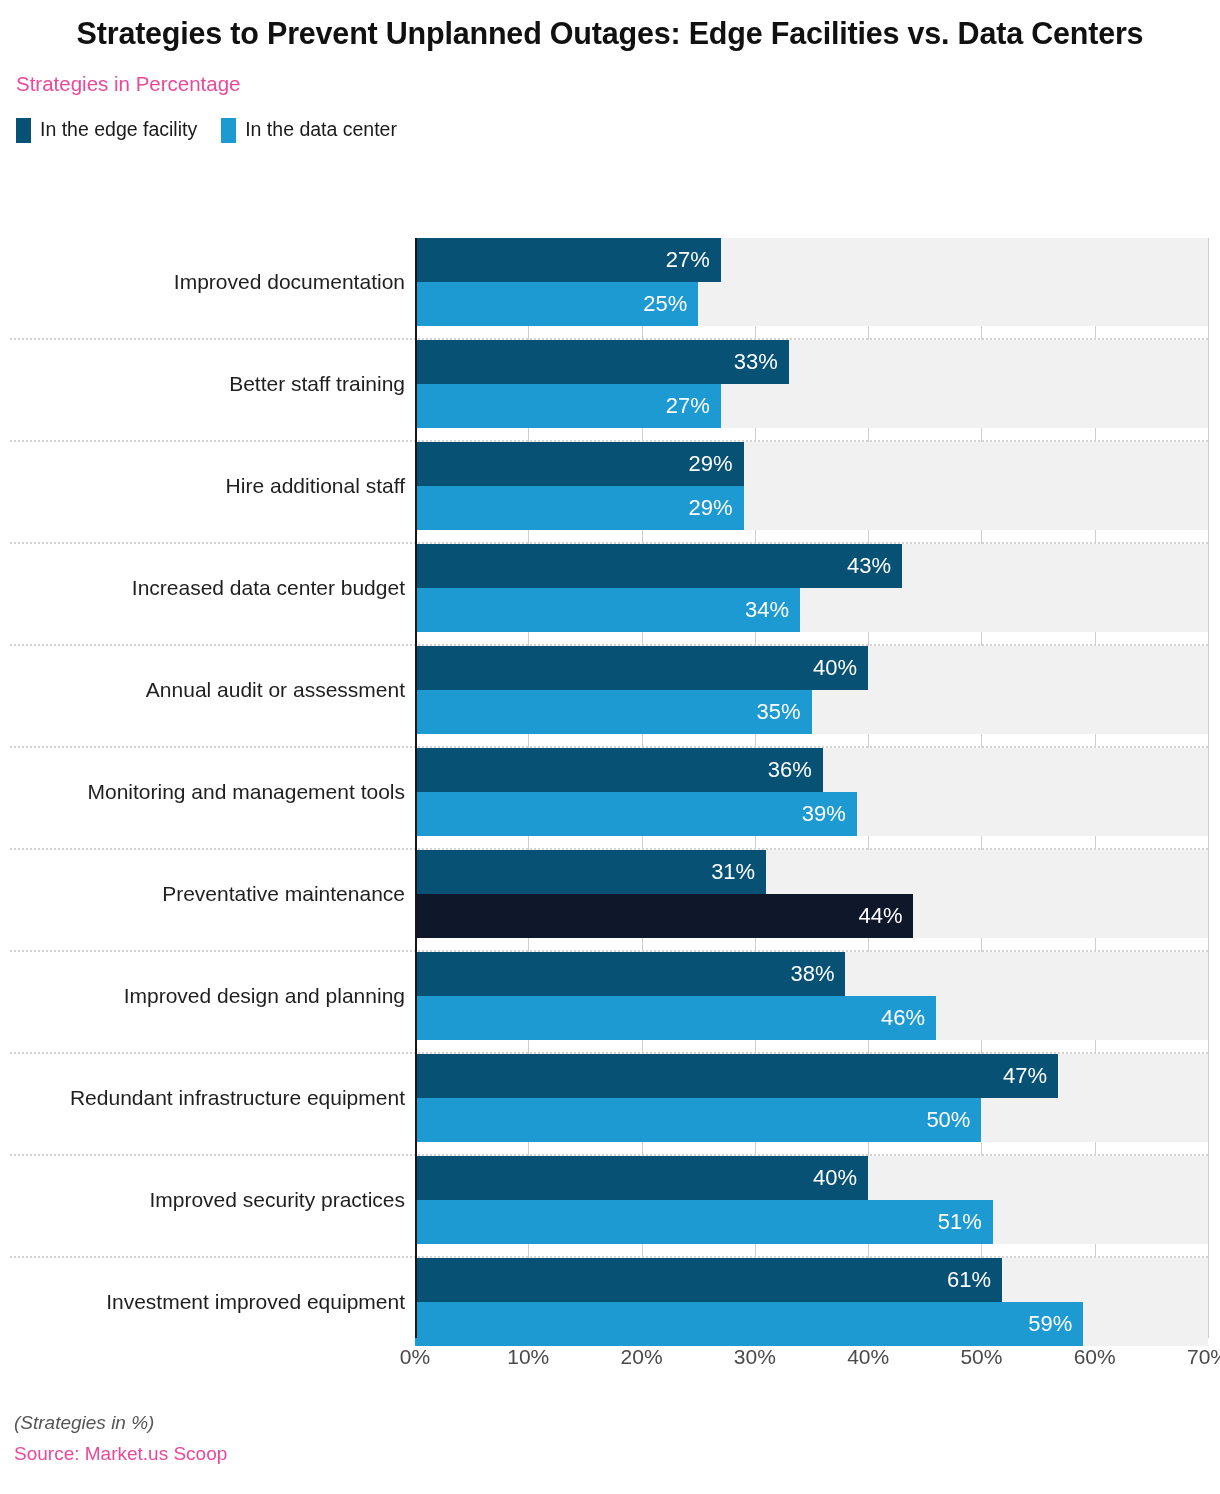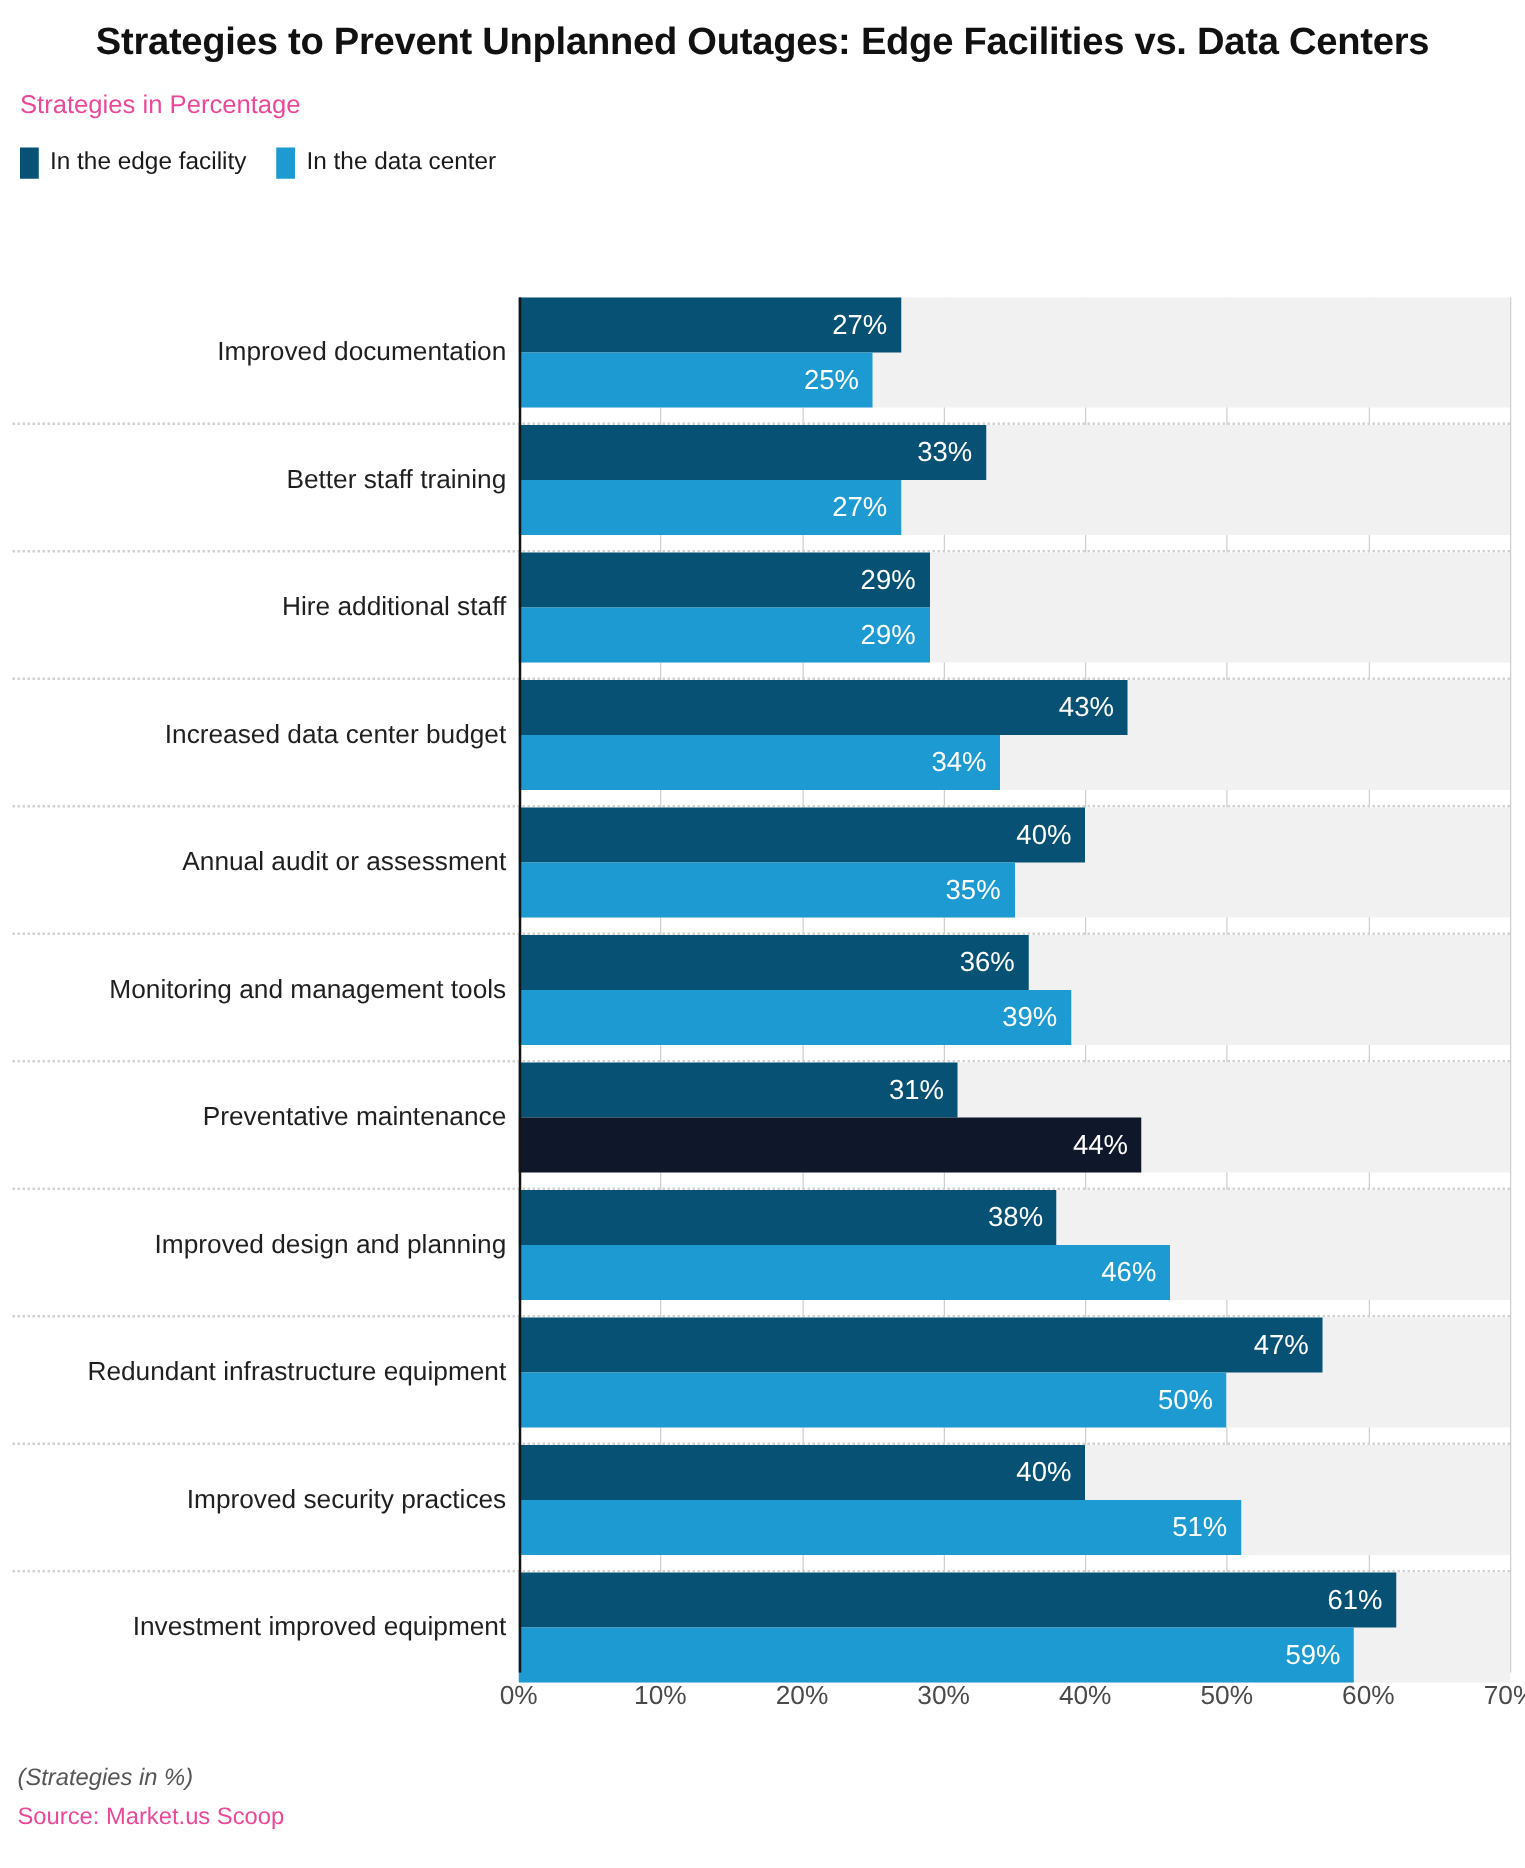--- a/index.html
+++ b/index.html
@@ -321,21 +321,21 @@
         <span class="bar-value">40%</span>
       </div>
       <div class="bar dc" style="width: 577.757px; background: rgb(28, 154, 209);">
         <span class="bar-value">51%</span>
       </div>
       <div class="row-sep"></div>
     </div>
     <div class="row" style="top: 1020px;">
       <div class="row-band"></div>
       <div class="cat-label">Investment improved equipment</div>
-      <div class="bar edge" style="width: 702px; background: rgb(7, 81, 117);">
+      <div class="bar edge" style="width: 587px; background: rgb(7, 81, 117);">
         <span class="bar-value">61%</span>
       </div>
       <div class="bar dc" style="width: 668.386px; background: rgb(28, 154, 209);">
         <span class="bar-value">59%</span>
       </div>
     </div>
   </div>
 
 <div id="xaxis">
     <div class="xtick" style="left: 0px;">0%</div>

